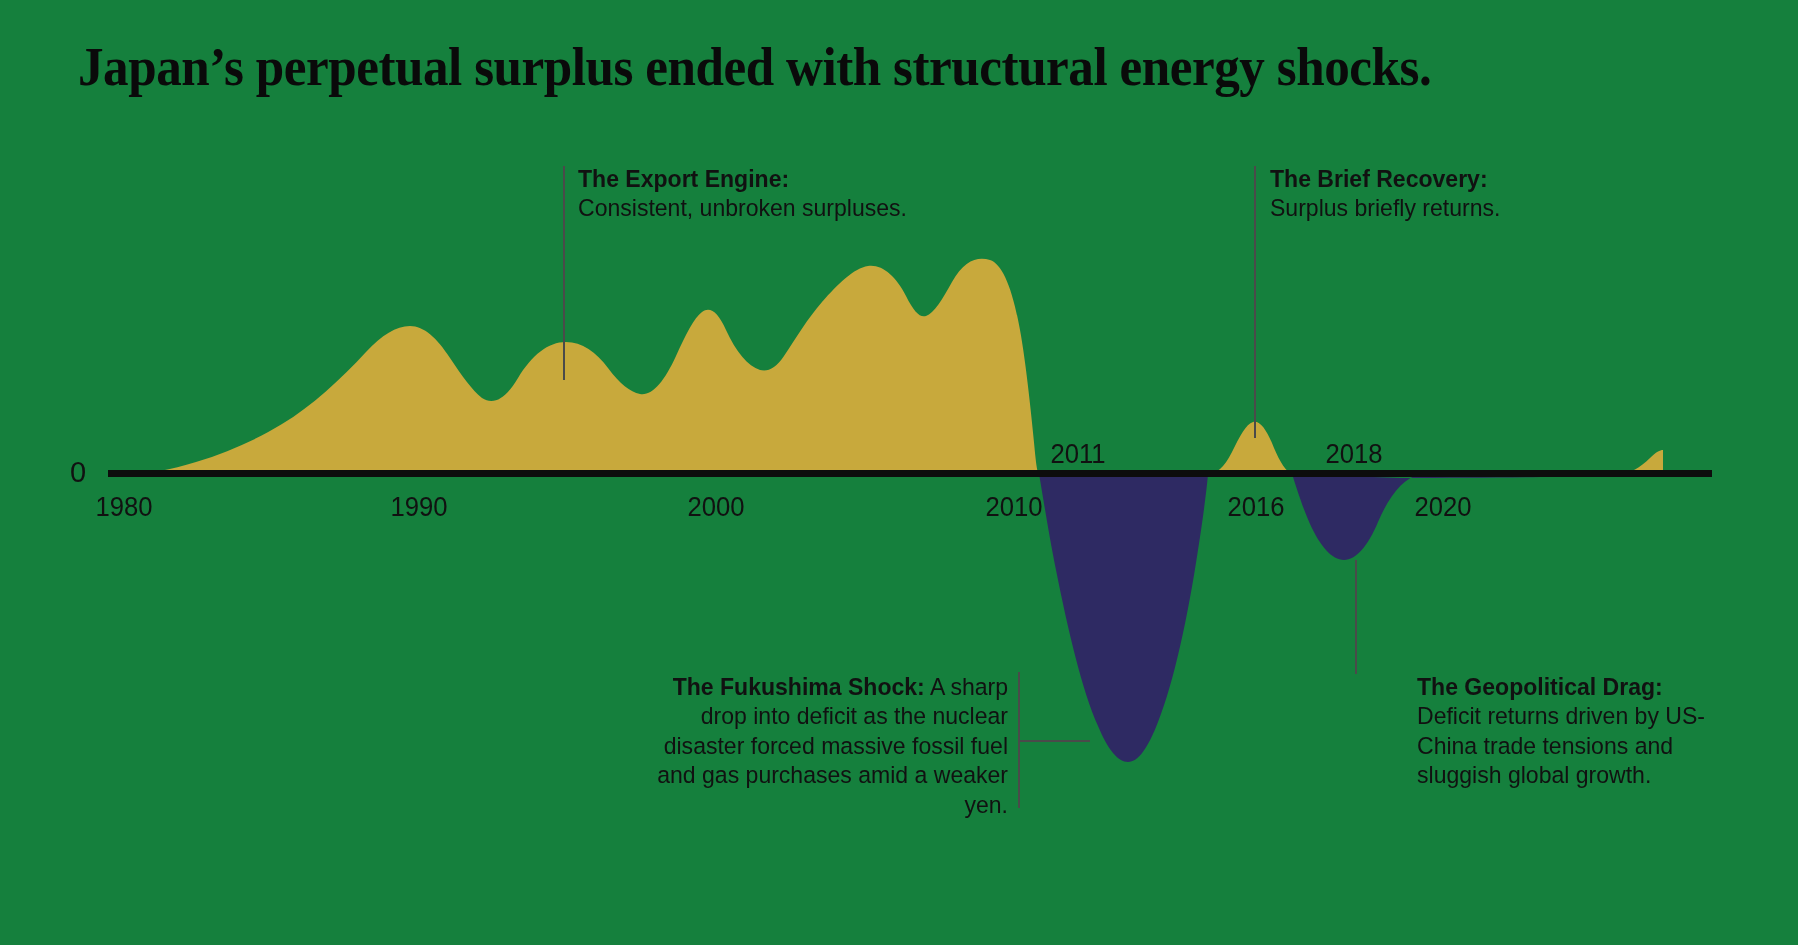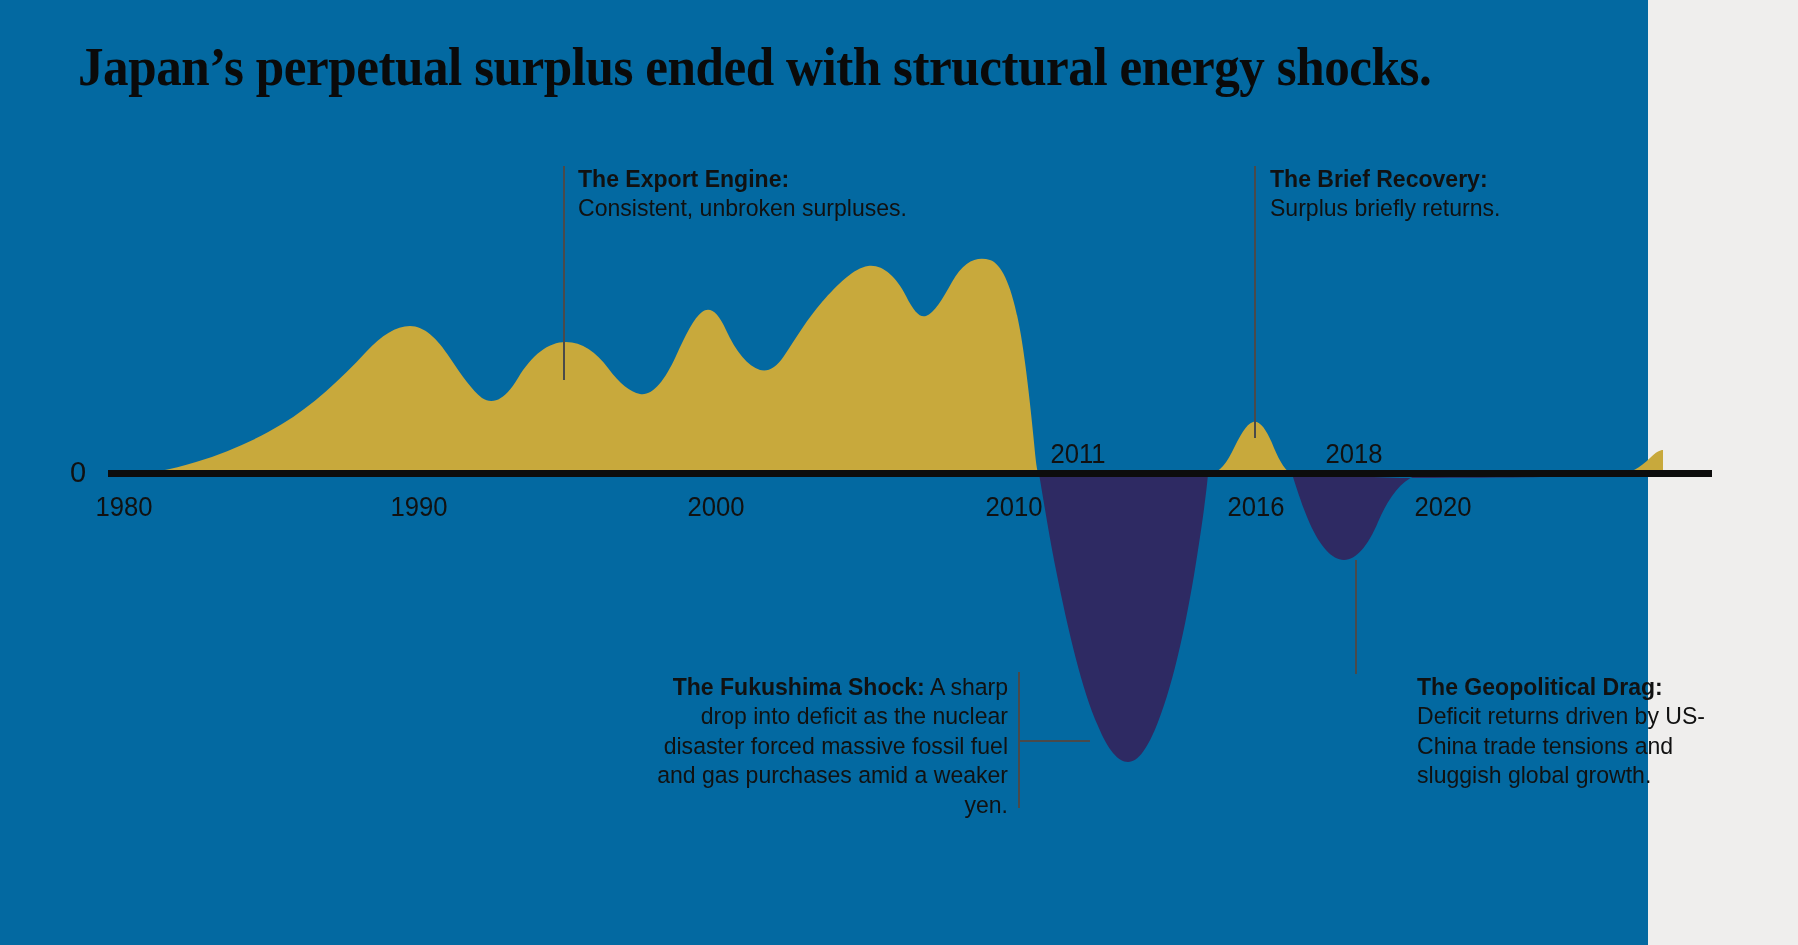--- a/index.html
+++ b/index.html
@@ -5,22 +5,22 @@
   * { box-sizing: border-box; }
   html, body {
     margin: 0; padding: 0;
     width: 1798px; height: 945px;
     background: #efeeed;
     font-family: "Liberation Sans", sans-serif;
     overflow: hidden;
   }
   #stage {
     position: relative;
-    width: 1648px; height: 945px;
-    background: #0369a1;
+    width: 1798px; height: 945px;
+    background: #15803d;
   }
   
   #title {
     position: absolute;
     left: 78px; top: 38px;
     width: 1660px;
     font-family: "Liberation Serif", serif;
     font-weight: bold;
     font-size: 55px;
     line-height: 1.05;

